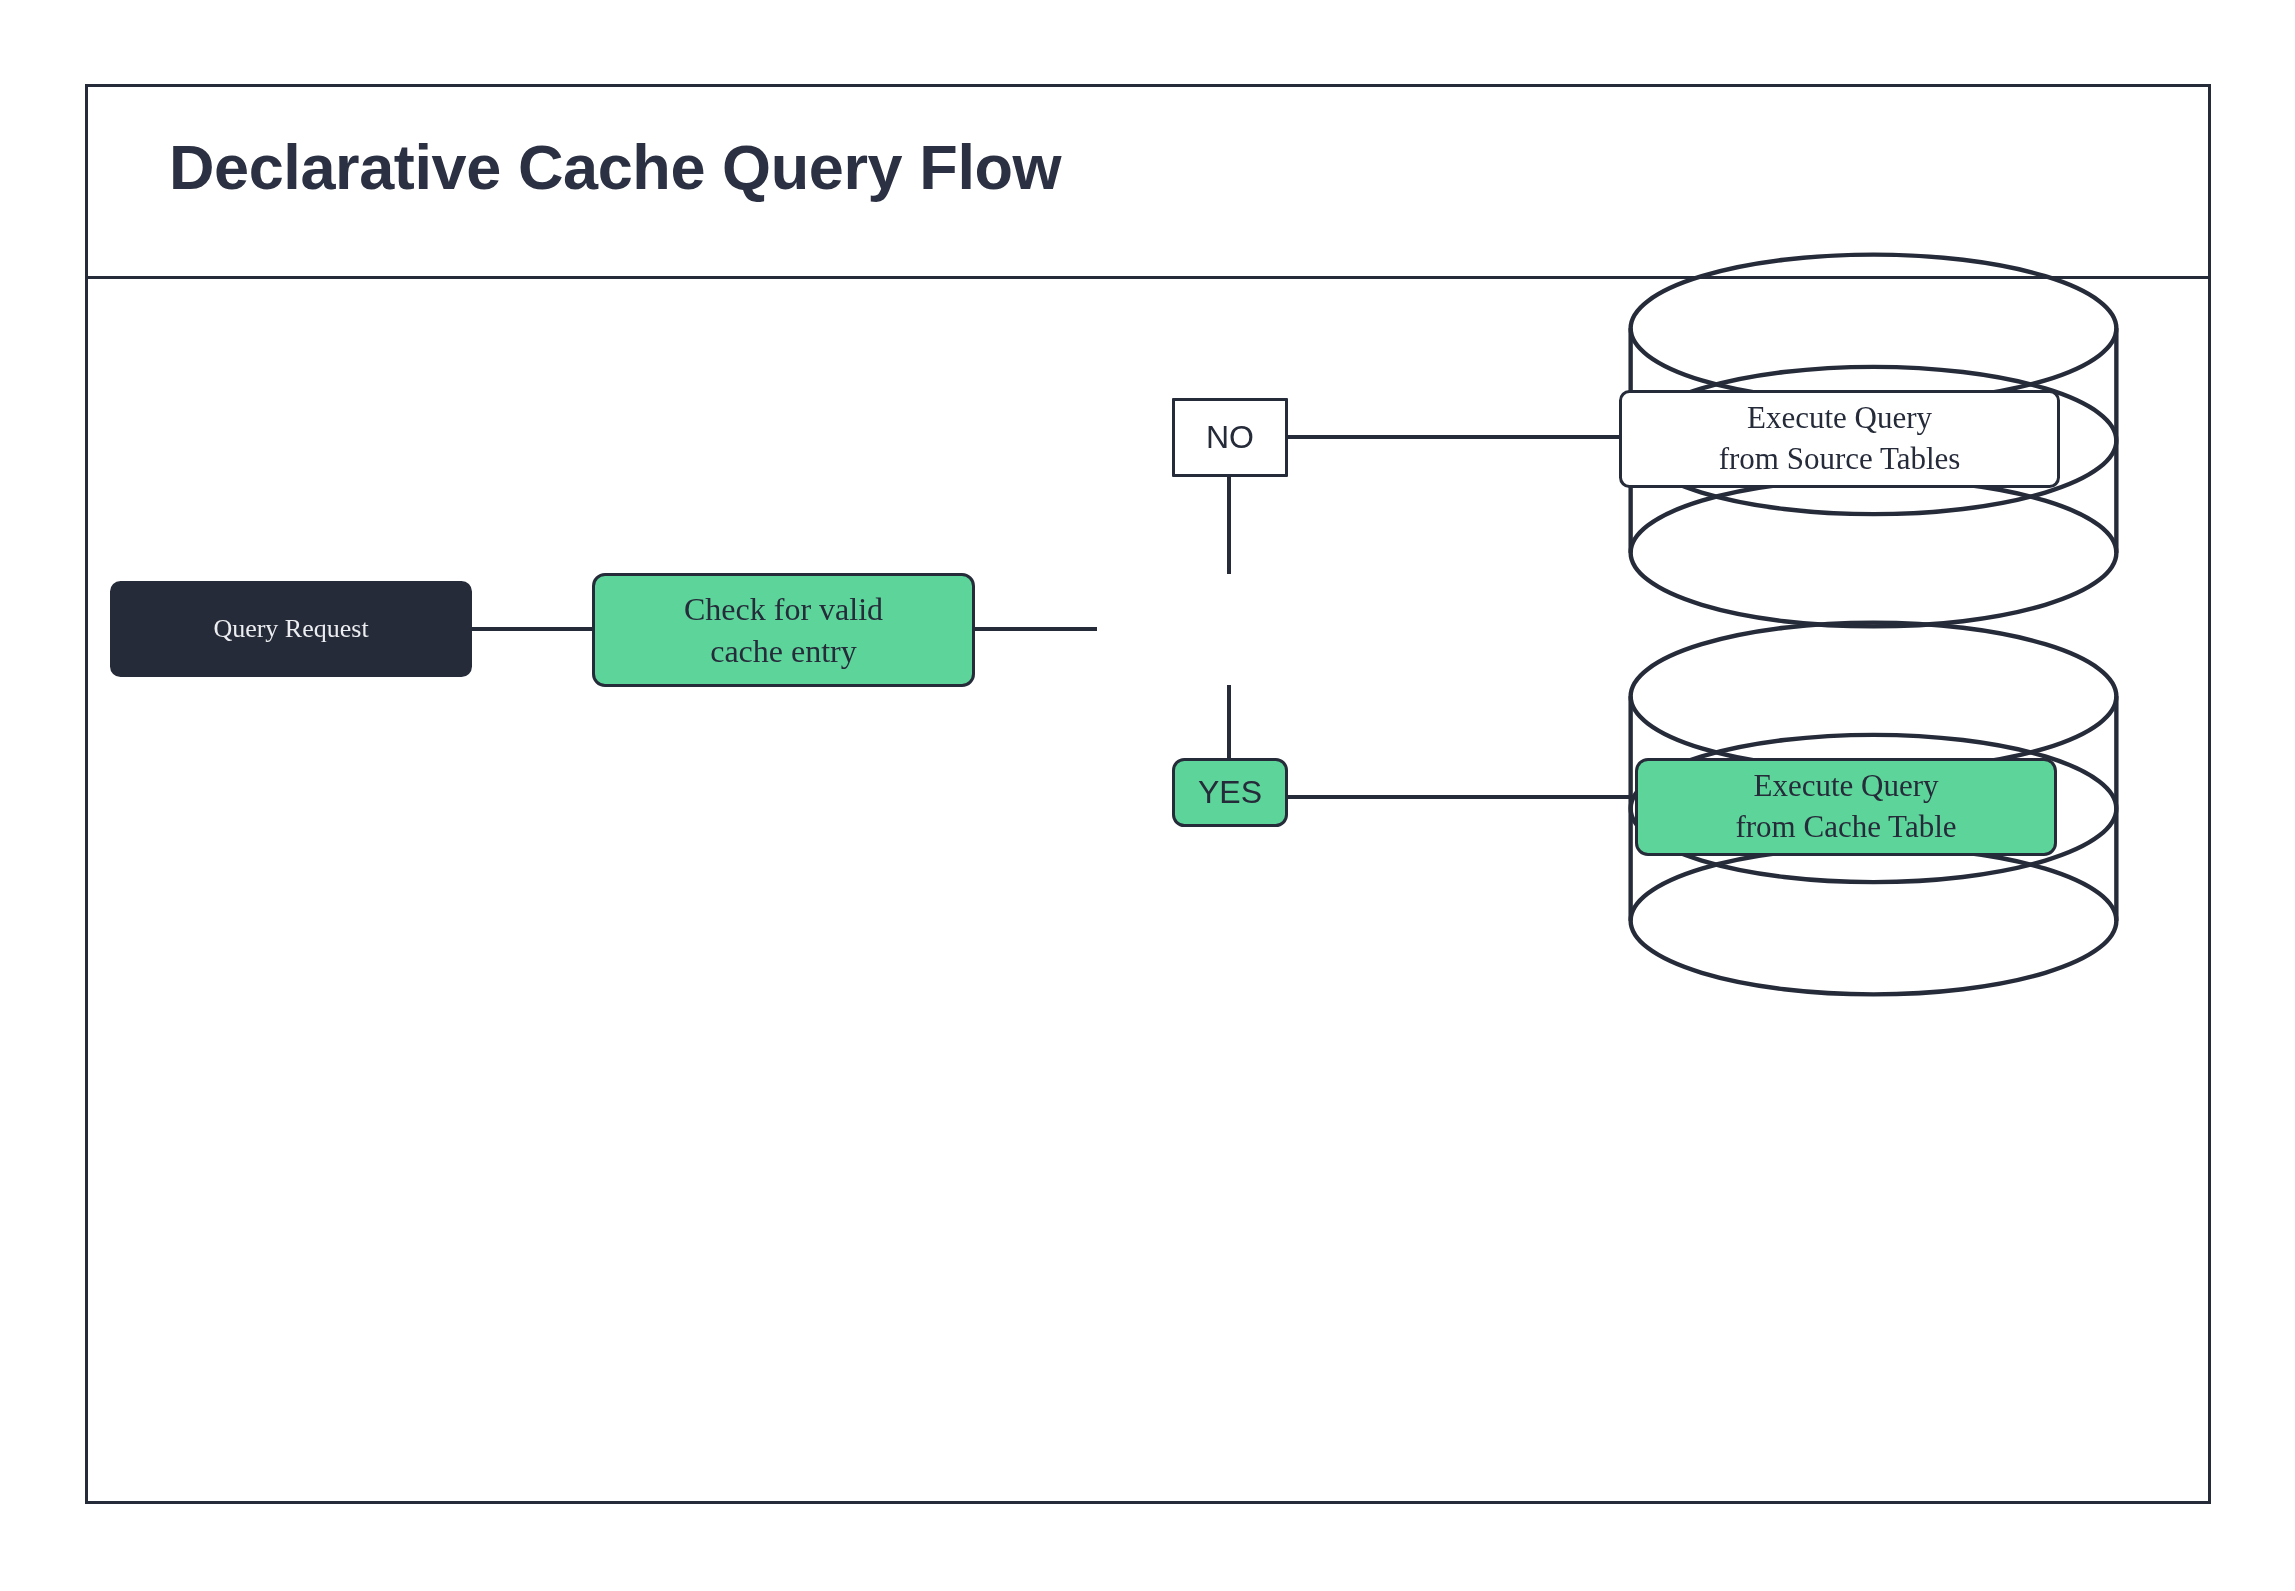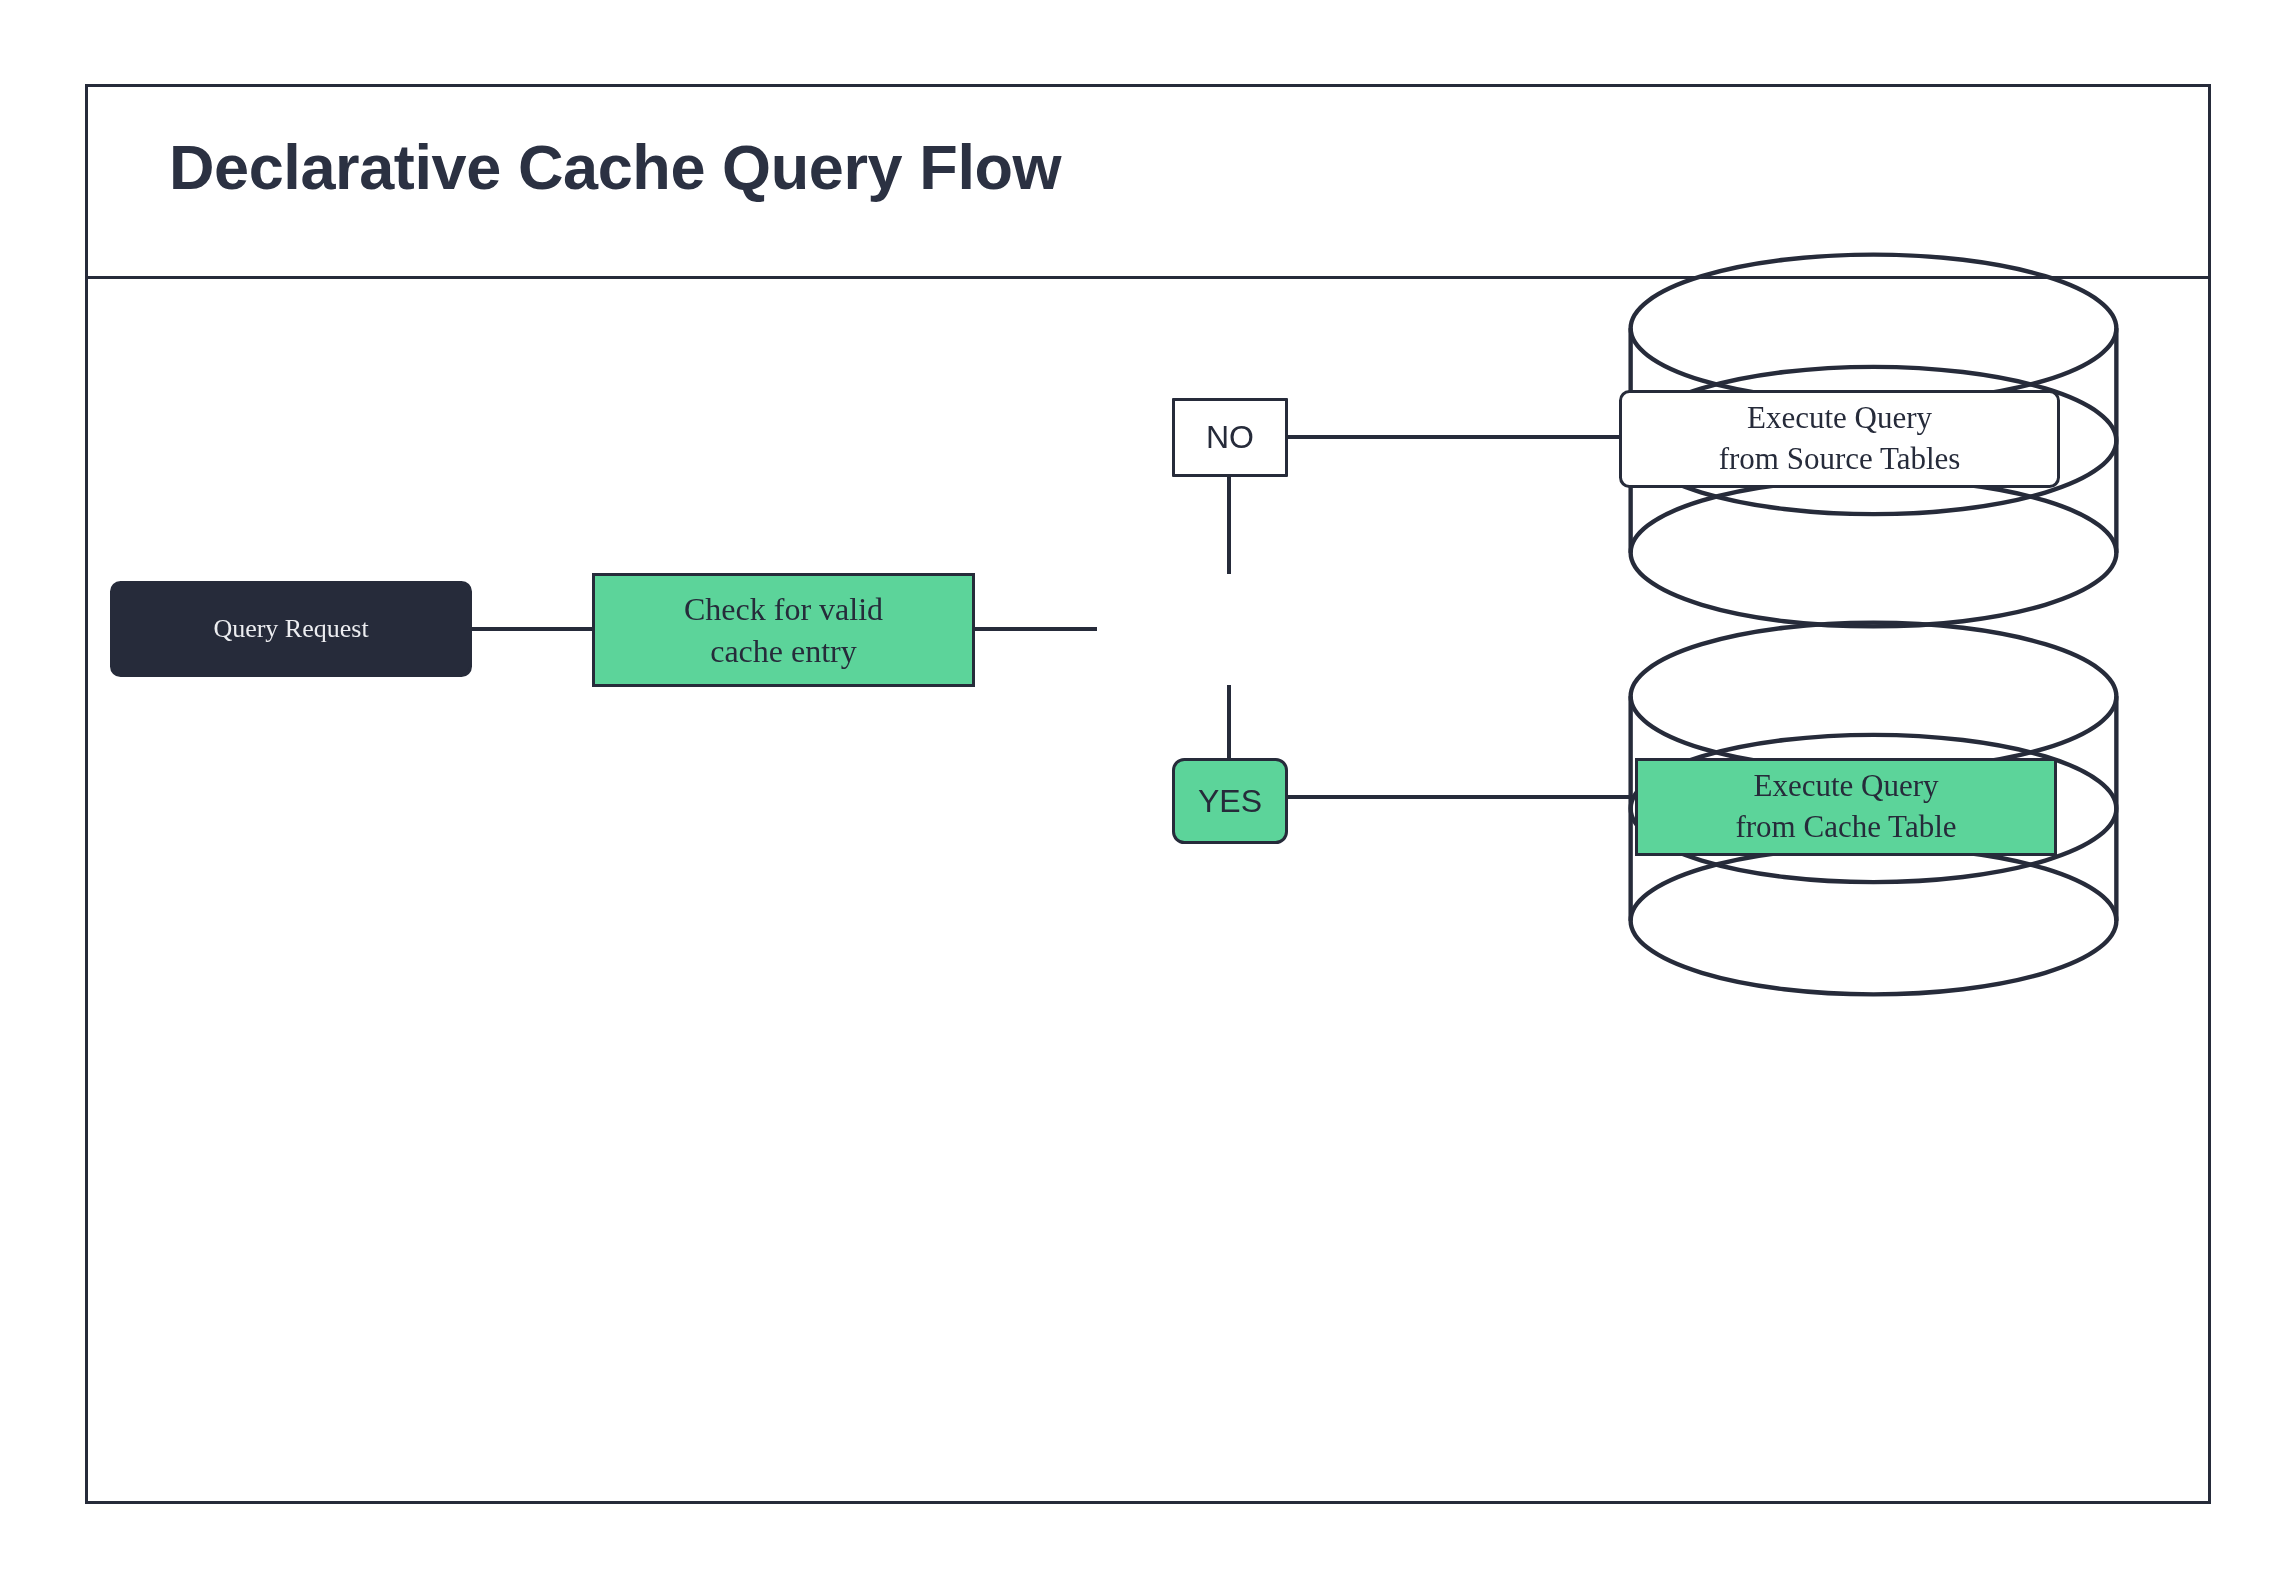--- a/index.html
+++ b/index.html
@@ -73,21 +73,21 @@
     background: #262b3a;
     color: #ecedf0;
     border: 3.5px solid #262b3a;
     border-radius: 10.5px;
   }
 
   .node-green {
     background: #5cd49a;
     color: #262b3a;
     border: 3.5px solid #262b3a;
-    border-radius: 0;
+    border-radius: 13px;
   }
 
   .node-white {
     background: #ffffff;
     color: #262b3a;
     border: 3.5px solid #262b3a;
     border-radius: 10.5px;
   }
 
   
@@ -122,21 +122,21 @@
     height: 79px;
     font-family: "Liberation Sans", sans-serif;
     font-size: 32px;
     border-radius: 1px;
   }
 
   #label-yes {
     left: 1084px;
     top: 498px;
     width: 116px;
-    height: 86px;
+    height: 69px;
     font-family: "Liberation Sans", sans-serif;
     font-size: 32px;
     border-radius: 12.3px;
   }
 
   #node-exec-source {
     left: 1531px;
     top: 130px;
     width: 441px;
     height: 98px;

